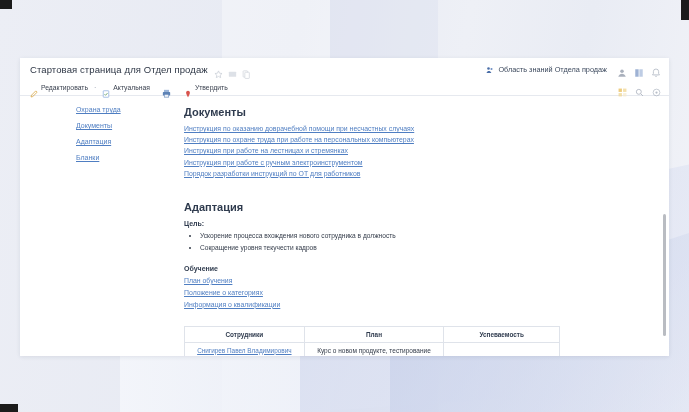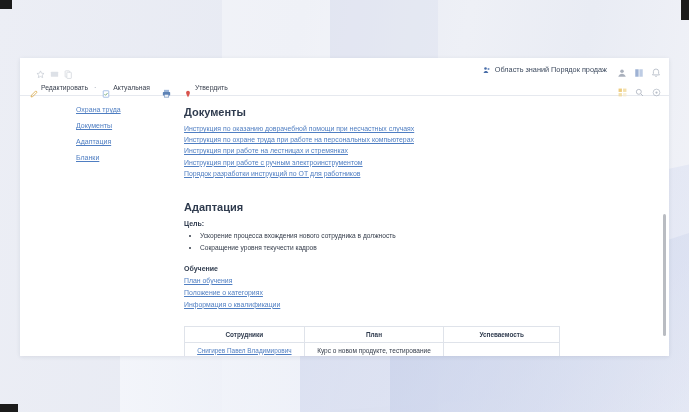--- a/index.html
+++ b/index.html
@@ -175,20 +175,21 @@
   <div class="poly-b"></div>
 </div>
 
 <div class="corner c-tl"></div>
 <div class="corner c-tr"></div>
 <div class="corner c-bl"></div>
 
 <div id="app-window">
 
   <div class="titlebar">
+    <div class="doc-title">Стартовая страница для Отдел продаж</div>
     <div class="title-icons">
       <span class="ic">
         <svg viewBox="0 0 16 16" width="9" height="9">
             <path d="M8 1.6l1.9 4.1 4.4.5-3.3 3 .9 4.4L8 11.4 4.1 13.6l.9-4.4-3.3-3 4.4-.5z" fill="none" stroke="#9aa3b2" stroke-width="1.3"></path>
           </svg>
       </span>
       <span class="ic">
         <svg viewBox="0 0 16 16" width="9" height="9">
             <rect x="1.5" y="3" width="13" height="9" rx="1" fill="#c3c9d4"></rect>
           </svg>
@@ -202,21 +203,21 @@
     </div>
     <div class="spacer"></div>
     <div class="kb-area">
       <span class="ic">
         <svg viewBox="0 0 16 16" width="8" height="8">
             <circle cx="5" cy="5" r="2.6" fill="#4a6ea8"></circle>
             <circle cx="11" cy="6" r="2.1" fill="#6f8fc4"></circle>
             <path d="M1 14c.6-3 3-4.2 4.8-4.2S10 11 10.6 14z" fill="#4a6ea8"></path>
           </svg>
       </span>
-      <span class="kb-label">Область знаний Порядок продаж</span>
+      <span class="kb-label">Область знаний Отдела продаж</span>
     </div>
     <div class="head-icons">
       <span class="ic">
         <svg viewBox="0 0 16 16" width="10" height="10">
             <circle cx="8" cy="5" r="2.8" fill="#8d96a6"></circle>
             <path d="M2 14c1-3.6 3.6-5 6-5s5 1.4 6 5z" fill="#8d96a6"></path>
           </svg>
       </span>
       <span class="ic">
         <svg viewBox="0 0 16 16" width="10" height="10">

